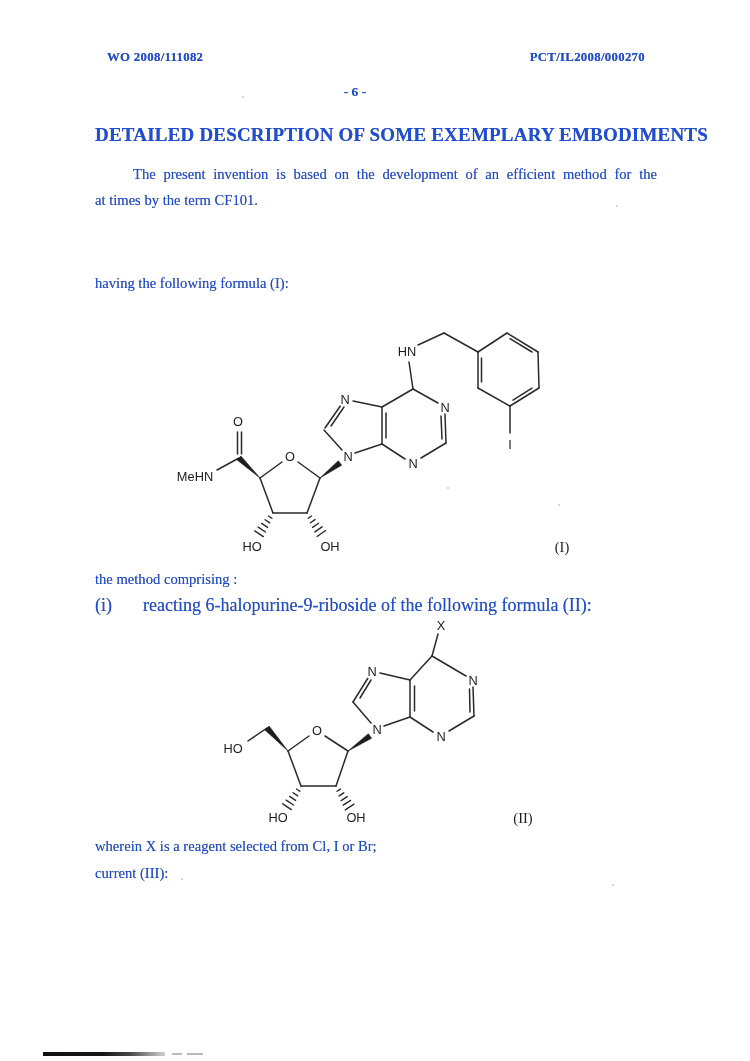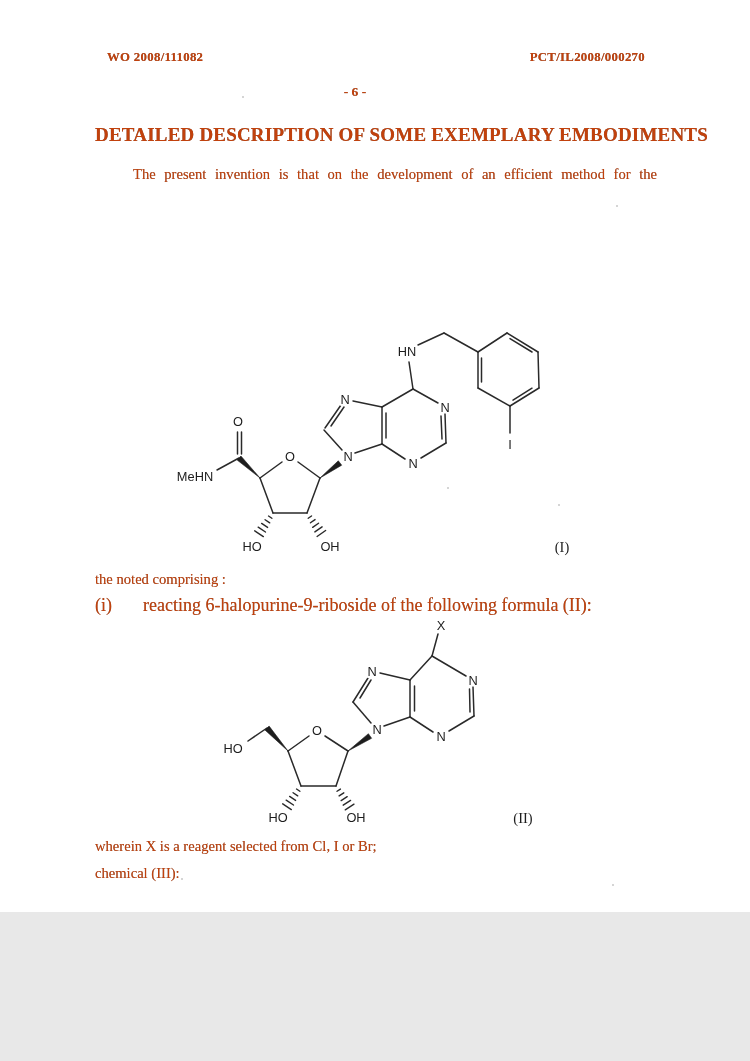--- a/index.html
+++ b/index.html
@@ -1,19 +1,19 @@
 <!DOCTYPE html>
 <html><head>
 <meta charset="utf-8">
 <style>
   html,body { margin:0; padding:0; background:#e8e8e8; }
   .page {
-    position:relative; width:750px; height:912px; margin:0 auto;
+    position:relative; width:750px; height:1061px; margin:0 auto;
     background:#ffffff; overflow:hidden;
-    font-family:"Liberation Serif", serif; color:#c2410c;
+    font-family:"Liberation Serif", serif; color:#1d4ed8;
   }
   .abs { position:absolute; }
   .hdr { font-weight:bold; font-size:12.8px; letter-spacing:0.3px; white-space:nowrap;
          text-shadow:0 0 0.5px rgba(20,20,20,0.55); }
   .pagenum { font-weight:bold; font-size:13.5px; text-shadow:0 0 0.5px rgba(20,20,20,0.5); }
   .title { font-weight:bold; font-size:19px; letter-spacing:0.2px; white-space:nowrap;
            text-shadow:0 0 0.5px rgba(20,20,20,0.55); }
   .para { width:562px; font-size:14.6px; text-shadow:0 0 0.45px rgba(25,25,25,0.5); }
   .para .line { display:block; }
   .just { text-align:justify; text-align-last:justify; }
@@ -44,24 +44,26 @@
 
   <div class="abs hdr" style="left:107px; top:50px">WO 2008/111082</div>
   <div class="abs hdr" style="right:105px; top:50px">PCT/IL2008/000270</div>
   <div class="abs" style="left:0; top:82px; width:750px; text-align:center">
     <span class="pagenum" style="position:relative; left:-20px">- 6 -</span>
   </div>
 
   <div class="abs title" style="left:95px; top:124px">DETAILED DESCRIPTION OF SOME EXEMPLARY EMBODIMENTS</div>
 
   <div class="abs para lh26" style="left:95px; top:161px">
-    <span class="line just indent">The present invention is that on the development of an efficient method for the</span>
+    <span class="line just indent">The present invention is based on the development of an efficient method for the</span>
+    <span class="line">at times by the term CF101.</span>
   </div>
 
   <div class="abs para lh27" style="left:95px; top:270px">
+    <span class="line">having the following formula (I):</span>
   </div>
 
   <svg class="abs formula" style="left:150px; top:320px" width="460" height="250" viewBox="0 0 460 250">
     <g>
       <line x1="263" y1="69" x2="288" y2="83"></line>
       <line x1="295" y1="94" x2="296" y2="123"></line>
       <line x1="291" y1="96" x2="292" y2="119"></line>
       <line x1="296" y1="123" x2="271" y2="138"></line>
       <line x1="255" y1="139" x2="232" y2="124"></line>
       <line x1="232" y1="124" x2="232" y2="87"></line>
@@ -126,21 +128,21 @@
     <text x="140" y="136">O</text>
     <text x="88" y="101">O</text>
     <text x="45" y="156">MeHN</text>
     <text x="102" y="226">HO</text>
     <text x="180" y="226">OH</text>
     <text x="360" y="124">I</text>
     <text x="412" y="227" class="fl">(I)</text>
   </svg>
 
   <div class="abs para lh27" style="left:95px; top:566px">
-    <span class="line">the noted comprising :</span>
+    <span class="line">the method comprising :</span>
   </div>
 
   <div class="abs stepline" style="left:95px; top:592px">
     <span class="stepmark">(i)</span><span>reacting 6-halopurine-9-riboside of the following formula (II):</span>
   </div>
 
   <svg class="abs formula" style="left:180px; top:610px" width="420" height="230" viewBox="0 0 420 230">
     <g>
       <line x1="258" y1="24" x2="252" y2="46"></line>
       <line x1="252" y1="46" x2="286" y2="66"></line>
@@ -188,21 +190,21 @@
     <text x="197" y="119">N</text>
     <text x="137" y="120">O</text>
     <text x="53" y="138">HO</text>
     <text x="98" y="207">HO</text>
     <text x="176" y="207">OH</text>
     <text x="343" y="208" class="fl">(II)</text>
   </svg>
 
   <div class="abs para lh27" style="left:95px; top:833px">
     <span class="line">wherein X is a reagent selected from Cl, I or Br;</span>
-    <span class="line">chemical (III):</span>
+    <span class="line">current (III):</span>
   </div>
 
   <div class="scanline" style="left:43px; top:1052px; width:122px"></div>
   <div class="scandash" style="left:172px; top:1053px; width:10px"></div>
   <div class="scandash" style="left:187px; top:1053px; width:16px"></div>
   <div class="speck" style="left:242px; top:96px"></div>
   <div class="speck" style="left:616px; top:205px"></div>
   <div class="speck" style="left:558px; top:504px"></div>
   <div class="speck" style="left:447px; top:487px"></div>
   <div class="speck" style="left:181px; top:878px"></div>

